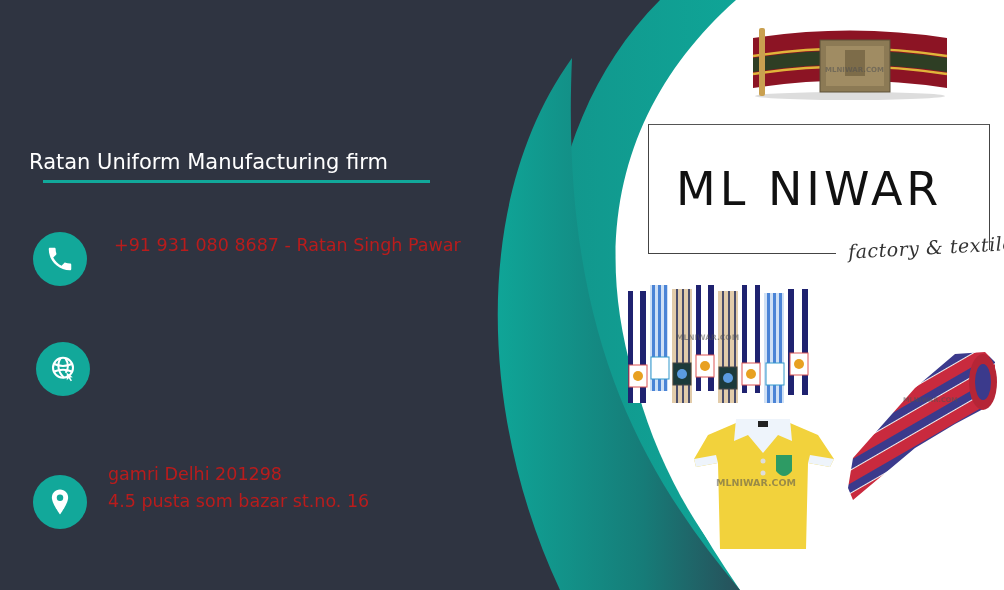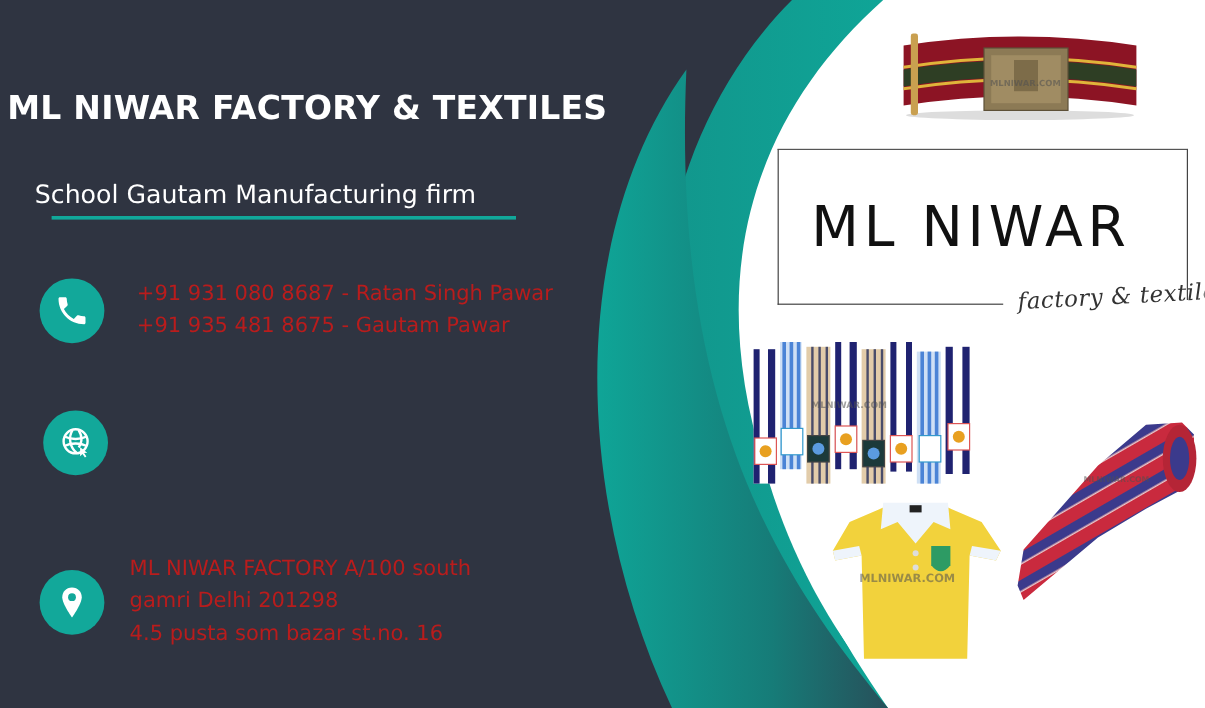--- a/index.html
+++ b/index.html
@@ -79,53 +79,50 @@
 
     <path d="M 736 0 C 590 130, 560 330, 740 590 L 0 590 L 0 0 Z" fill="url(#tealGrad2)"></path>
 
     <path d="M 660 0 C 520 140, 520 380, 600 590 L 0 590 L 0 0 Z" fill="#2f3441"></path>
 
     <path d="M 572 58 C 470 200, 480 420, 560 590 L 740 590 C 640 470, 560 330, 572 58 Z" fill="url(#tealGrad)"></path>
 
     <path d="M 740 0 C 560 150, 600 430, 748 590 L 1004 590 L 1004 0 Z" fill="#ffffff"></path>
   </svg>
 
-  <div class="title">ML NIWAR FACTORY &amp; TEXTILES</div>
-  <div class="subtitle">School Gautam Manufacturing firm</div>
+  <div class="subtitle">Ratan Uniform Manufacturing firm</div>
   <div class="subtitle-underline"></div>
 
   <div class="icon-circle" style="left:33px; top:232px;">
     <svg viewBox="0 0 24 24">
       <path d="M6.6 10.8c1.4 2.8 3.8 5.1 6.6 6.6l2.2-2.2c.3-.3.7-.4 1-.2 1.1.4 2.3.6 3.6.6.6 0 1 .4 1 1V20c0 .6-.4 1-1 1C10.6 21 3 13.4 3 4c0-.6.4-1 1-1h3.5c.6 0 1 .4 1 1 0 1.3.2 2.5.6 3.6.1.3 0 .7-.2 1L6.6 10.8z" fill="#ffffff"></path>
     </svg>
   </div>
   <div class="info-text" style="left:114px; top:232px;">
     <div>+91 931 080 8687 - Ratan Singh Pawar</div>
-    <div>+91 935 481 8675 - Gautam Pawar</div>
   </div>
 
   <div class="icon-circle" style="left:36px; top:342px;">
     <svg viewBox="0 0 24 24" fill="none" stroke="#ffffff" stroke-width="1.6">
       <circle cx="12" cy="11" r="8"></circle>
       <path d="M5 8 C 9 10, 15 10, 19 8"></path>
       <path d="M5 14 C 9 12, 15 12, 19 14"></path>
       <path d="M10 3.5 C 7 8, 8 15, 13 19"></path>
       <path d="M14 3.5 C 17 8, 16 13, 14 15"></path>
       <path d="M15 15 L 15 21 L 16.6 19.4 L 18.2 21.8 L 19.2 21.2 L 17.7 18.8 L 19.8 18.6 Z" fill="#ffffff" stroke="none"></path>
     </svg>
   </div>
 
   <div class="icon-circle" style="left:33px; top:475px;">
     <svg viewBox="0 0 24 24">
       <path d="M12 2 C 8 2, 5.5 5, 5.5 8.5 C 5.5 13, 12 22, 12 22 C 12 22, 18.5 13, 18.5 8.5 C 18.5 5, 16 2, 12 2 Z" fill="#ffffff"></path>
       <circle cx="12" cy="8.5" r="2.6" fill="#12a89a"></circle>
     </svg>
   </div>
   <div class="info-text" style="left:108px; top:461px;">
-    <div>ML NIWAR FACTORY A/100 south</div>
     <div>gamri Delhi 201298</div>
     <div>4.5 pusta som bazar st.no. 16</div>
   </div>
 
   <div class="product" style="left:745px; top:18px; width:210px; height:82px;">
     <svg viewBox="0 0 210 82" width="210" height="82">
       <ellipse cx="105" cy="78" rx="95" ry="4" fill="#ddd"></ellipse>
       <path d="M 8 20 Q 105 5 202 20 L 202 70 Q 105 55 8 70 Z" fill="#8c1424"></path>
       <path d="M 8 40 Q 105 25 202 40 L 202 54 Q 105 39 8 54 Z" fill="#2e3e24"></path>
       <path d="M 8 38 Q 105 23 202 38" stroke="#e0b43a" stroke-width="2.5" fill="none"></path>

